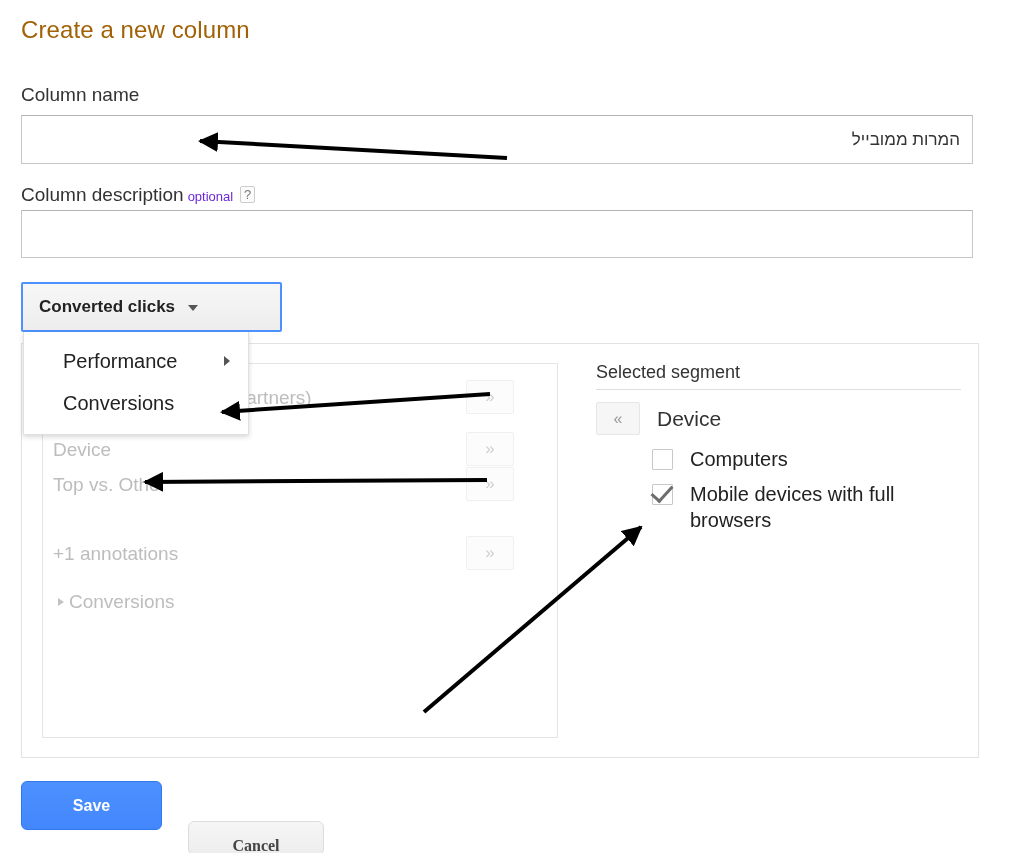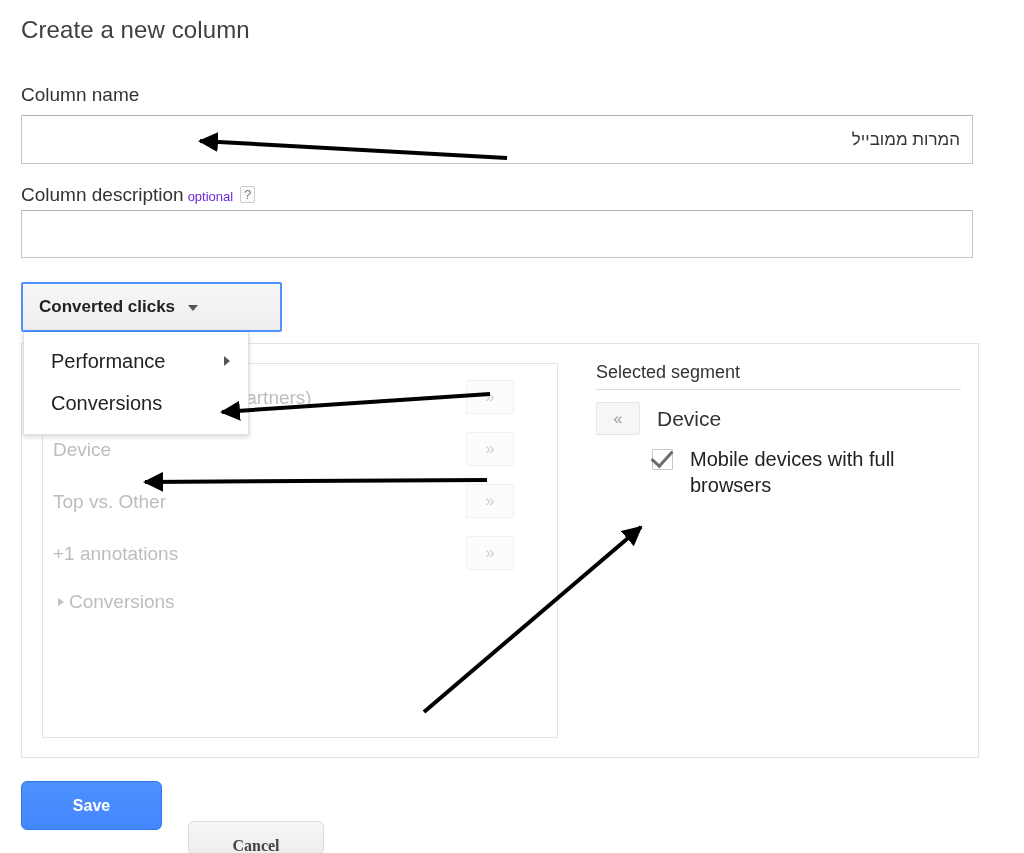--- a/index.html
+++ b/index.html
@@ -16,21 +16,21 @@
     overflow: hidden;
   }
 
   
   .page-title {
     position: absolute;
     left: 21px;
     top: 16px;
     font-size: 24px;
     font-weight: 400;
-    color: #404040;
+    color: #a16207;
     letter-spacing: 0.1px;
   }
 
   
   .field-label {
     position: absolute;
     font-size: 19px;
     font-weight: 400;
     color: #333333;
   }
@@ -266,21 +266,21 @@
     border: 1px solid #e0e0e0;
     border-top: none;
     box-shadow: 0 2px 5px rgba(0,0,0,0.16);
     padding: 8px 0 10px 0;
     z-index: 30;
   }
   .dd-item {
     height: 42px;
     display: flex;
     align-items: center;
-    padding-left: 27px;
+    padding-left: 39px;
     font-size: 20px;
     color: #222222;
     position: relative;
   }
   .dd-sub-arrow {
     position: absolute;
     right: 18px;
     width: 0;
     height: 0;
     border-left: 6px solid #555555;
@@ -351,21 +351,21 @@
   <div class="metric-row" style="top:8px;">
     <span class="metric-name">Network (with search partners)</span>
     <span class="move-btn">»</span>
   </div>
 
   <div class="metric-row" style="top:60px;">
     <span class="metric-name">Device</span>
     <span class="move-btn">»</span>
   </div>
 
-  <div class="metric-row" style="top:112px;">
+  <div class="metric-row" style="top:95px;">
     <span class="metric-name">Top vs. Other</span>
     <span class="move-btn">»</span>
   </div>
 
   <div class="metric-row" style="top:164px;">
     <span class="metric-name">+1 annotations</span>
     <span class="move-btn">»</span>
   </div>
 
   <div class="metric-row" style="top:212px;">
@@ -377,20 +377,24 @@
 
 <div class="segment-col">
   <div class="segment-heading">Selected segment</div>
 
   <div class="segment-head-row">
     <span class="collapse-btn">«</span>
     <span class="segment-title">Device</span>
   </div>
 
   <div class="cb-list">
+    <div class="cb-row">
+      <span class="cb-box"></span>
+      <span class="cb-label">Computers</span>
+    </div>
     <div class="cb-row">
       <span class="cb-box checked"></span>
       <span class="cb-label">Mobile devices with full browsers</span>
     </div>
   </div>
 </div>
 
 <div class="dd-button">
   <span>Converted clicks</span>
   <span class="dd-caret"></span>

